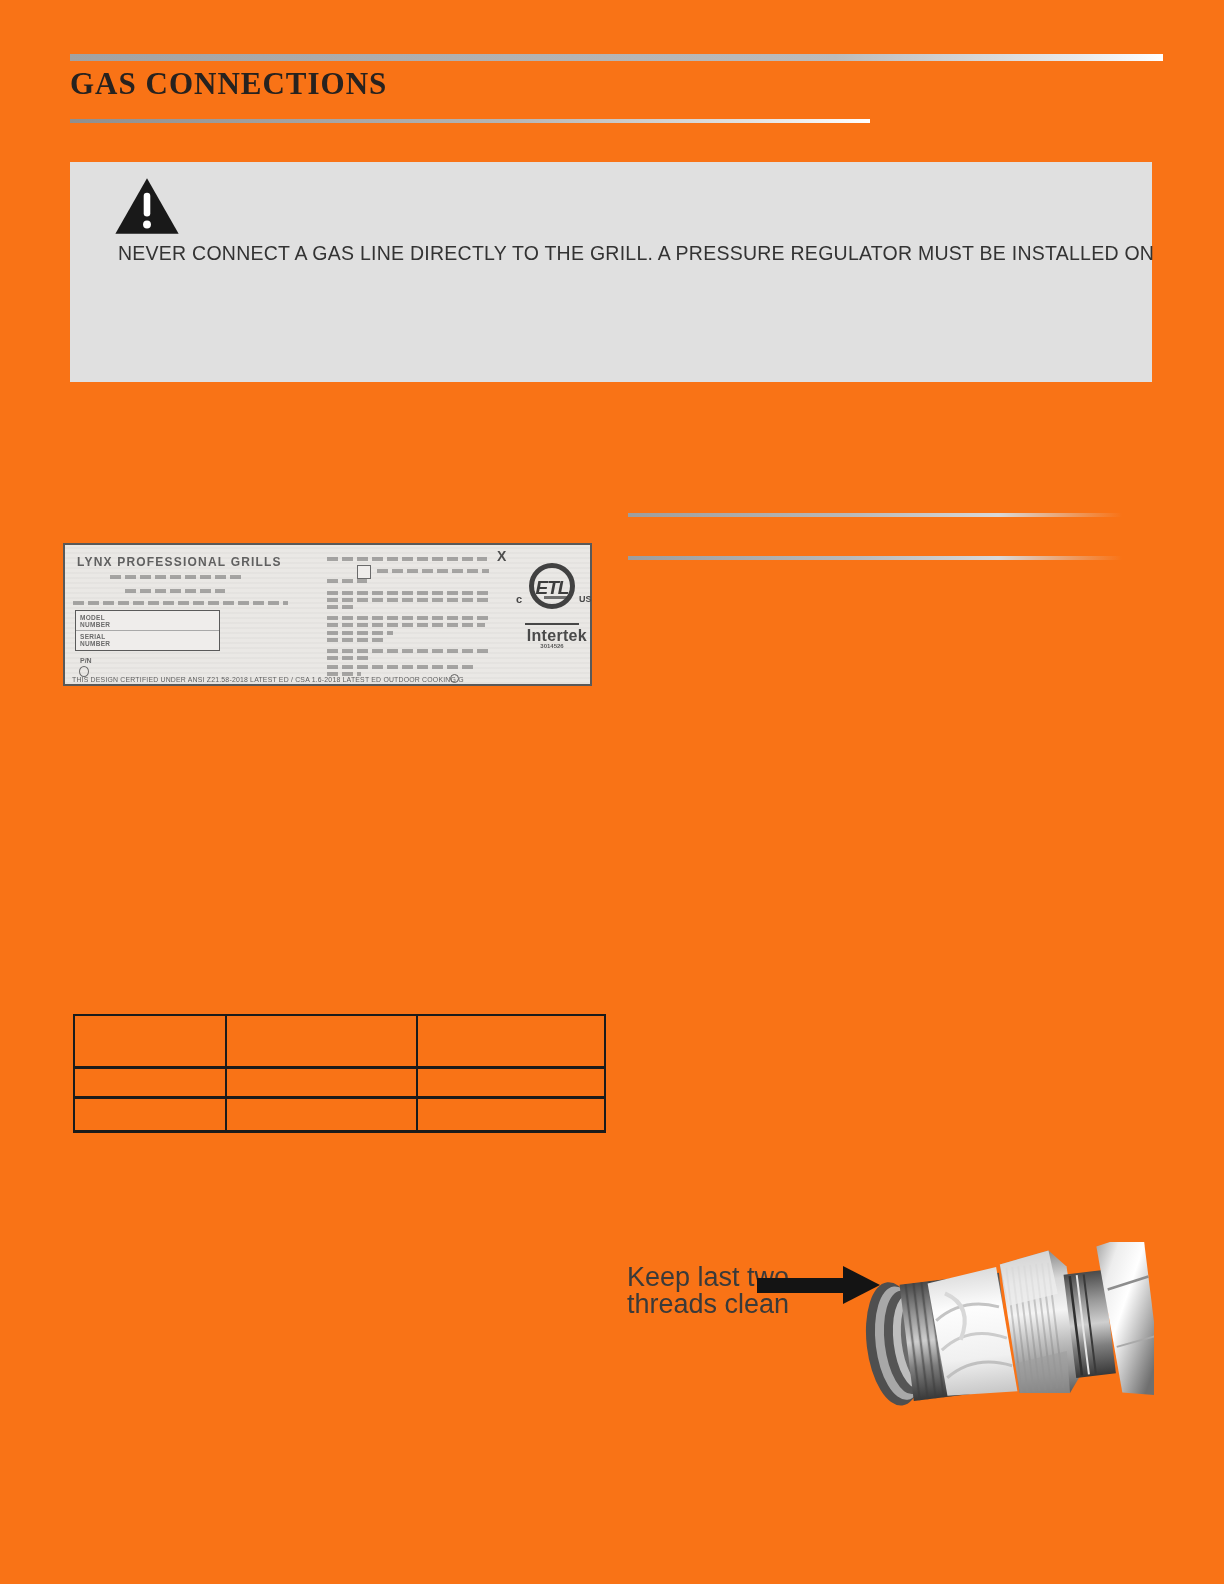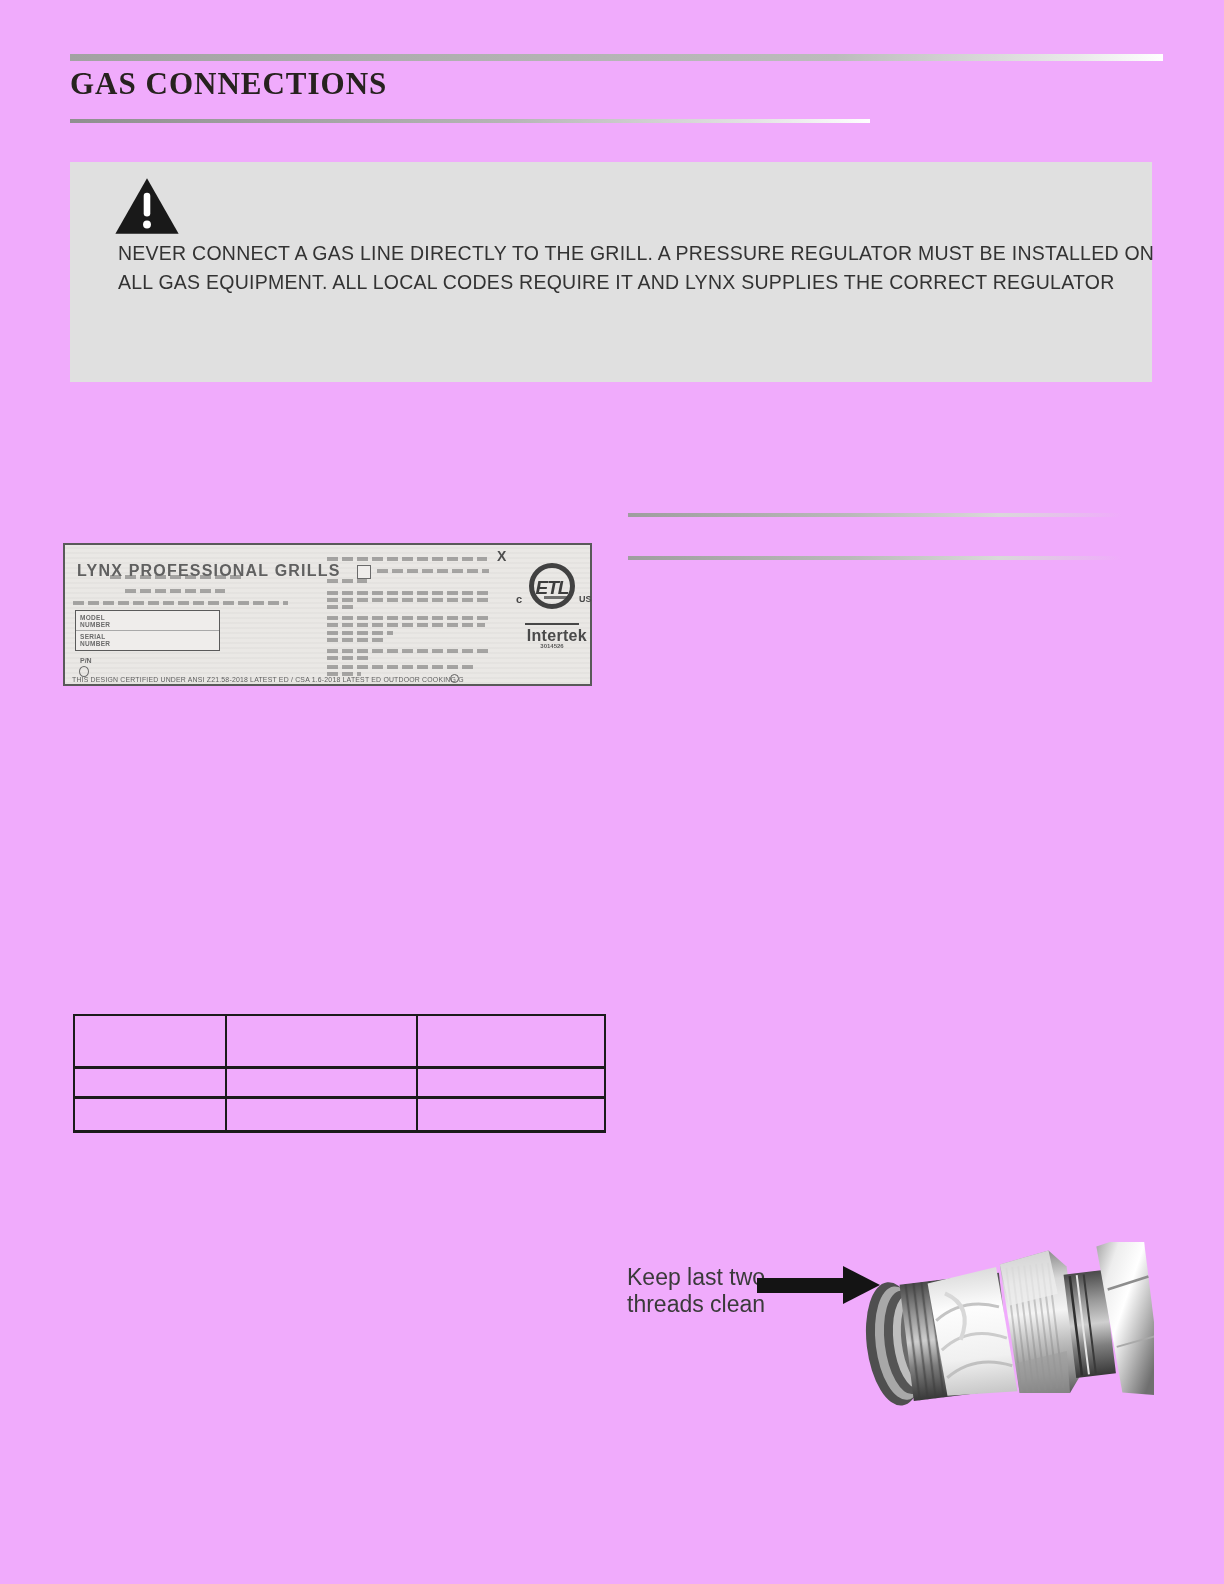--- a/index.html
+++ b/index.html
@@ -1,17 +1,17 @@
 <!DOCTYPE html>
 <html><head>
 <meta charset="utf-8">
 <style>
   html,body{margin:0;padding:0;background:#ffffff;}
   #page{
-    position:relative;width:1224px;height:1584px;background:#f0abfc;
+    position:relative;width:1224px;height:1584px;background:#f97316;
     font-family:"Liberation Sans",sans-serif;overflow:hidden;
   }
   
   .top-rule{
     position:absolute;left:70px;top:54px;width:1093px;height:7px;
     background:linear-gradient(to right,#a2a2a2 0%,#b2b2b2 40%,#bcbcbc 70%,#e9e9e9 92%,#ffffff 100%);
   }
   .page-title{
     position:absolute;left:70px;top:66px;
     font-family:"Liberation Serif",serif;font-weight:700;font-size:31px;
@@ -40,21 +40,21 @@
   .divider-line.l2{top:556px;}
   
   .rating-label{
     position:absolute;left:63px;top:543px;width:529px;height:143px;
     box-sizing:border-box;border:2px solid #595959;background:#eae8e5;
     background-image:repeating-linear-gradient(0deg,rgba(140,140,140,.06) 0 2px,rgba(255,255,255,0) 2px 5px);
   }
   .rating-label *{box-sizing:border-box;}
   .label-inner{position:absolute;inset:0;filter:blur(.4px);color:#626262;}
   .label-brand{
-    position:absolute;left:12px;top:17px;font-size:16px;font-weight:700;
+    position:absolute;left:12px;top:10px;font-size:12px;font-weight:700;
     letter-spacing:1.2px;color:#606060;white-space:nowrap;text-align:right;
   }
   .bl{ 
     position:absolute;height:4px;opacity:.55;filter:blur(.6px);
     background:repeating-linear-gradient(90deg,#6c6c6c 0 11px,rgba(0,0,0,0) 11px 15px);
   }
   .idbox{
     position:absolute;left:10px;top:65px;width:145px;height:41px;
     border:1.5px solid #5a5a5a;background:#efedeb;
   }
@@ -91,21 +91,21 @@
   .spec-table{position:absolute;left:73px;top:1014px;border-collapse:collapse;}
   .spec-table td{border-left:2px solid #1b1b1b;border-right:2px solid #1b1b1b;border-top:2px solid #1b1b1b;border-bottom:3px solid #1b1b1b;padding:0;}
   .spec-table tr.r1 td{height:50px;}
   .spec-table tr.r2 td{height:27px;}
   .spec-table tr.r3 td{height:31px;}
   .spec-table td.c1{width:150px;}
   .spec-table td.c2{width:189px;}
   .spec-table td.c3{width:186px;}
   
   .fitting-caption{
-    position:absolute;left:627px;top:1264px;font-size:23px;line-height:27px;color:#3a3a3a;white-space:nowrap;
+    position:absolute;left:627px;top:1264px;font-size:27px;line-height:27px;color:#3a3a3a;white-space:nowrap;
   }
   .fitting-arrow-shaft{position:absolute;left:757px;top:1278px;width:90px;height:15px;background:#141414;}
   .fitting-arrow-head{
     position:absolute;left:843px;top:1266px;width:0;height:0;
     border-left:37px solid #141414;border-top:19px solid transparent;border-bottom:19px solid transparent;
   }
   .fitting-photo{position:absolute;left:862px;top:1242px;}
 </style>
 </head>
 <body>
@@ -119,21 +119,20 @@
   <div class="warning-box">
     <div class="warn-triangle">
       <svg width="66" height="58" viewBox="0 0 100 88">
         <path d="M50 2 L98 86 L2 86 Z" fill="#191919"></path>
         <rect x="45" y="24" width="10" height="36" rx="5" fill="#ffffff"></rect>
         <circle cx="50" cy="72" r="6" fill="#ffffff"></circle>
       </svg>
     </div>
     <div class="warning-text">
       <div>NEVER CONNECT A GAS LINE DIRECTLY TO THE GRILL. A PRESSURE REGULATOR MUST BE INSTALLED ON</div>
-      <div>ALL GAS EQUIPMENT. ALL LOCAL CODES REQUIRE IT AND LYNX SUPPLIES THE CORRECT REGULATOR</div>
     </div>
   </div>
 
   <div class="divider-line l1"></div>
   <div class="divider-line l2"></div>
 
   <div class="rating-label">
     <div class="label-inner">
       <div class="label-brand">LYNX PROFESSIONAL GRILLS</div>
 

